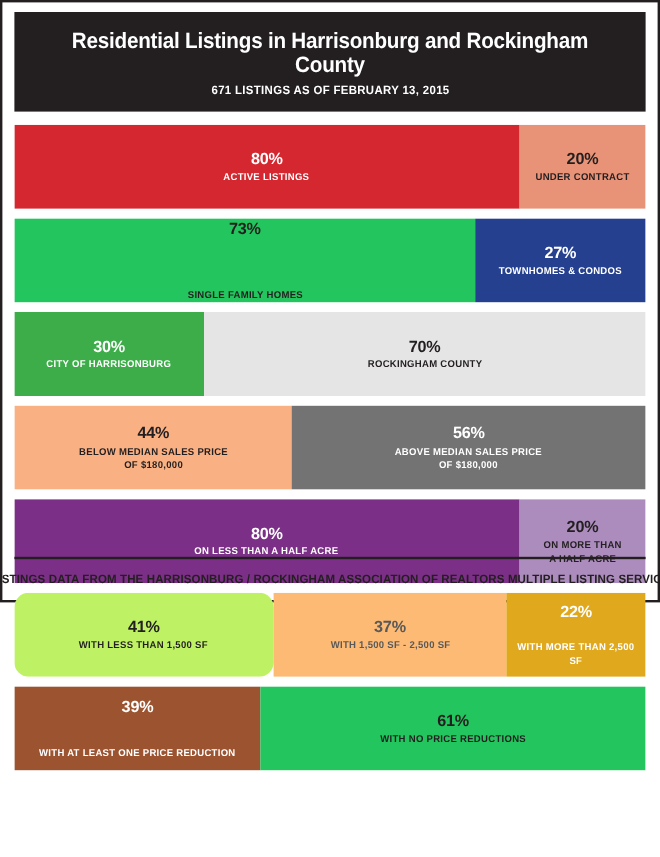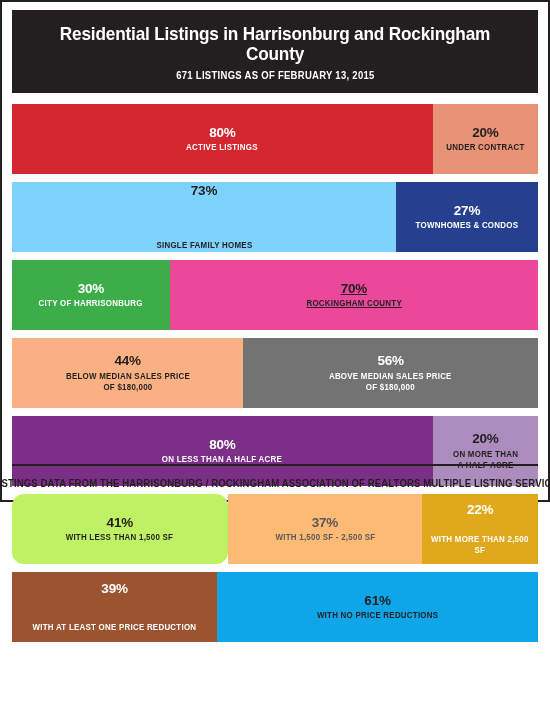--- a/index.html
+++ b/index.html
@@ -128,35 +128,35 @@
         <div class="seg" style="width: 80%; background: rgb(212, 39, 47); color: rgb(255, 255, 255);">
           <div class="seg-pct">80%</div>
           <div class="seg-label">ACTIVE LISTINGS</div>
         </div>
         <div class="seg" style="width: 20%; background: rgb(232, 146, 119); color: rgb(35, 31, 32);">
           <div class="seg-pct">20%</div>
           <div class="seg-label">UNDER CONTRACT</div>
         </div>
       </div>
       <div class="bar-row">
-        <div class="seg" style="width: 73%; background: #7dd3fc; color: rgb(35, 31, 32); gap: 40px;">
+        <div class="seg" style="width: 73%; background: #22c55e; color: rgb(35, 31, 32); gap: 40px;">
           <div class="seg-pct">73%</div>
           <div class="seg-label">SINGLE FAMILY HOMES</div>
         </div>
         <div class="seg" style="width: 27%; background: rgb(37, 64, 143); color: rgb(255, 255, 255);">
           <div class="seg-pct">27%</div>
           <div class="seg-label">TOWNHOMES &amp; CONDOS</div>
         </div>
       </div>
       <div class="bar-row">
         <div class="seg" style="width: 30%; background: rgb(60, 173, 72); color: rgb(255, 255, 255);">
           <div class="seg-pct">30%</div>
           <div class="seg-label">CITY OF HARRISONBURG</div>
         </div>
-        <div class="seg" style="width: 70%; background: #ec4899; color: rgb(35, 31, 32); text-decoration: underline;">
+        <div class="seg" style="width: 70%; background: #e5e5e5; color: rgb(35, 31, 32);">
           <div class="seg-pct">70%</div>
           <div class="seg-label">ROCKINGHAM COUNTY</div>
         </div>
       </div>
       <div class="bar-row">
         <div class="seg" style="width: 44%; background: rgb(249, 177, 131); color: rgb(35, 31, 32);">
           <div class="seg-pct">44%</div>
           <div class="seg-label">BELOW MEDIAN SALES PRICE
 OF $180,000</div>
         </div>
@@ -189,21 +189,21 @@
         <div class="seg" style="width: 22%; background: rgb(224, 168, 28); color: rgb(255, 255, 255); gap: 15px;">
           <div class="seg-pct">22%</div>
           <div class="seg-label">WITH MORE THAN 2,500 SF</div>
         </div>
       </div>
       <div class="bar-row">
         <div class="seg" style="width: 39%; background: rgb(156, 84, 48); color: rgb(255, 255, 255); gap: 24px;">
           <div class="seg-pct">39%</div>
           <div class="seg-label">WITH AT LEAST ONE PRICE REDUCTION</div>
         </div>
-        <div class="seg" style="width: 61%; background: #0ea5e9; color: rgb(35, 31, 32);">
+        <div class="seg" style="width: 61%; background: #22c55e; color: rgb(35, 31, 32);">
           <div class="seg-pct">61%</div>
           <div class="seg-label">WITH NO PRICE REDUCTIONS</div>
         </div>
       </div>
     </div>
 
   <div class="footer-band">
     <div class="footer-text">LISTINGS DATA FROM THE HARRISONBURG / ROCKINGHAM ASSOCIATION OF REALTORS MULTIPLE LISTING SERVICE</div>
   </div>
 

